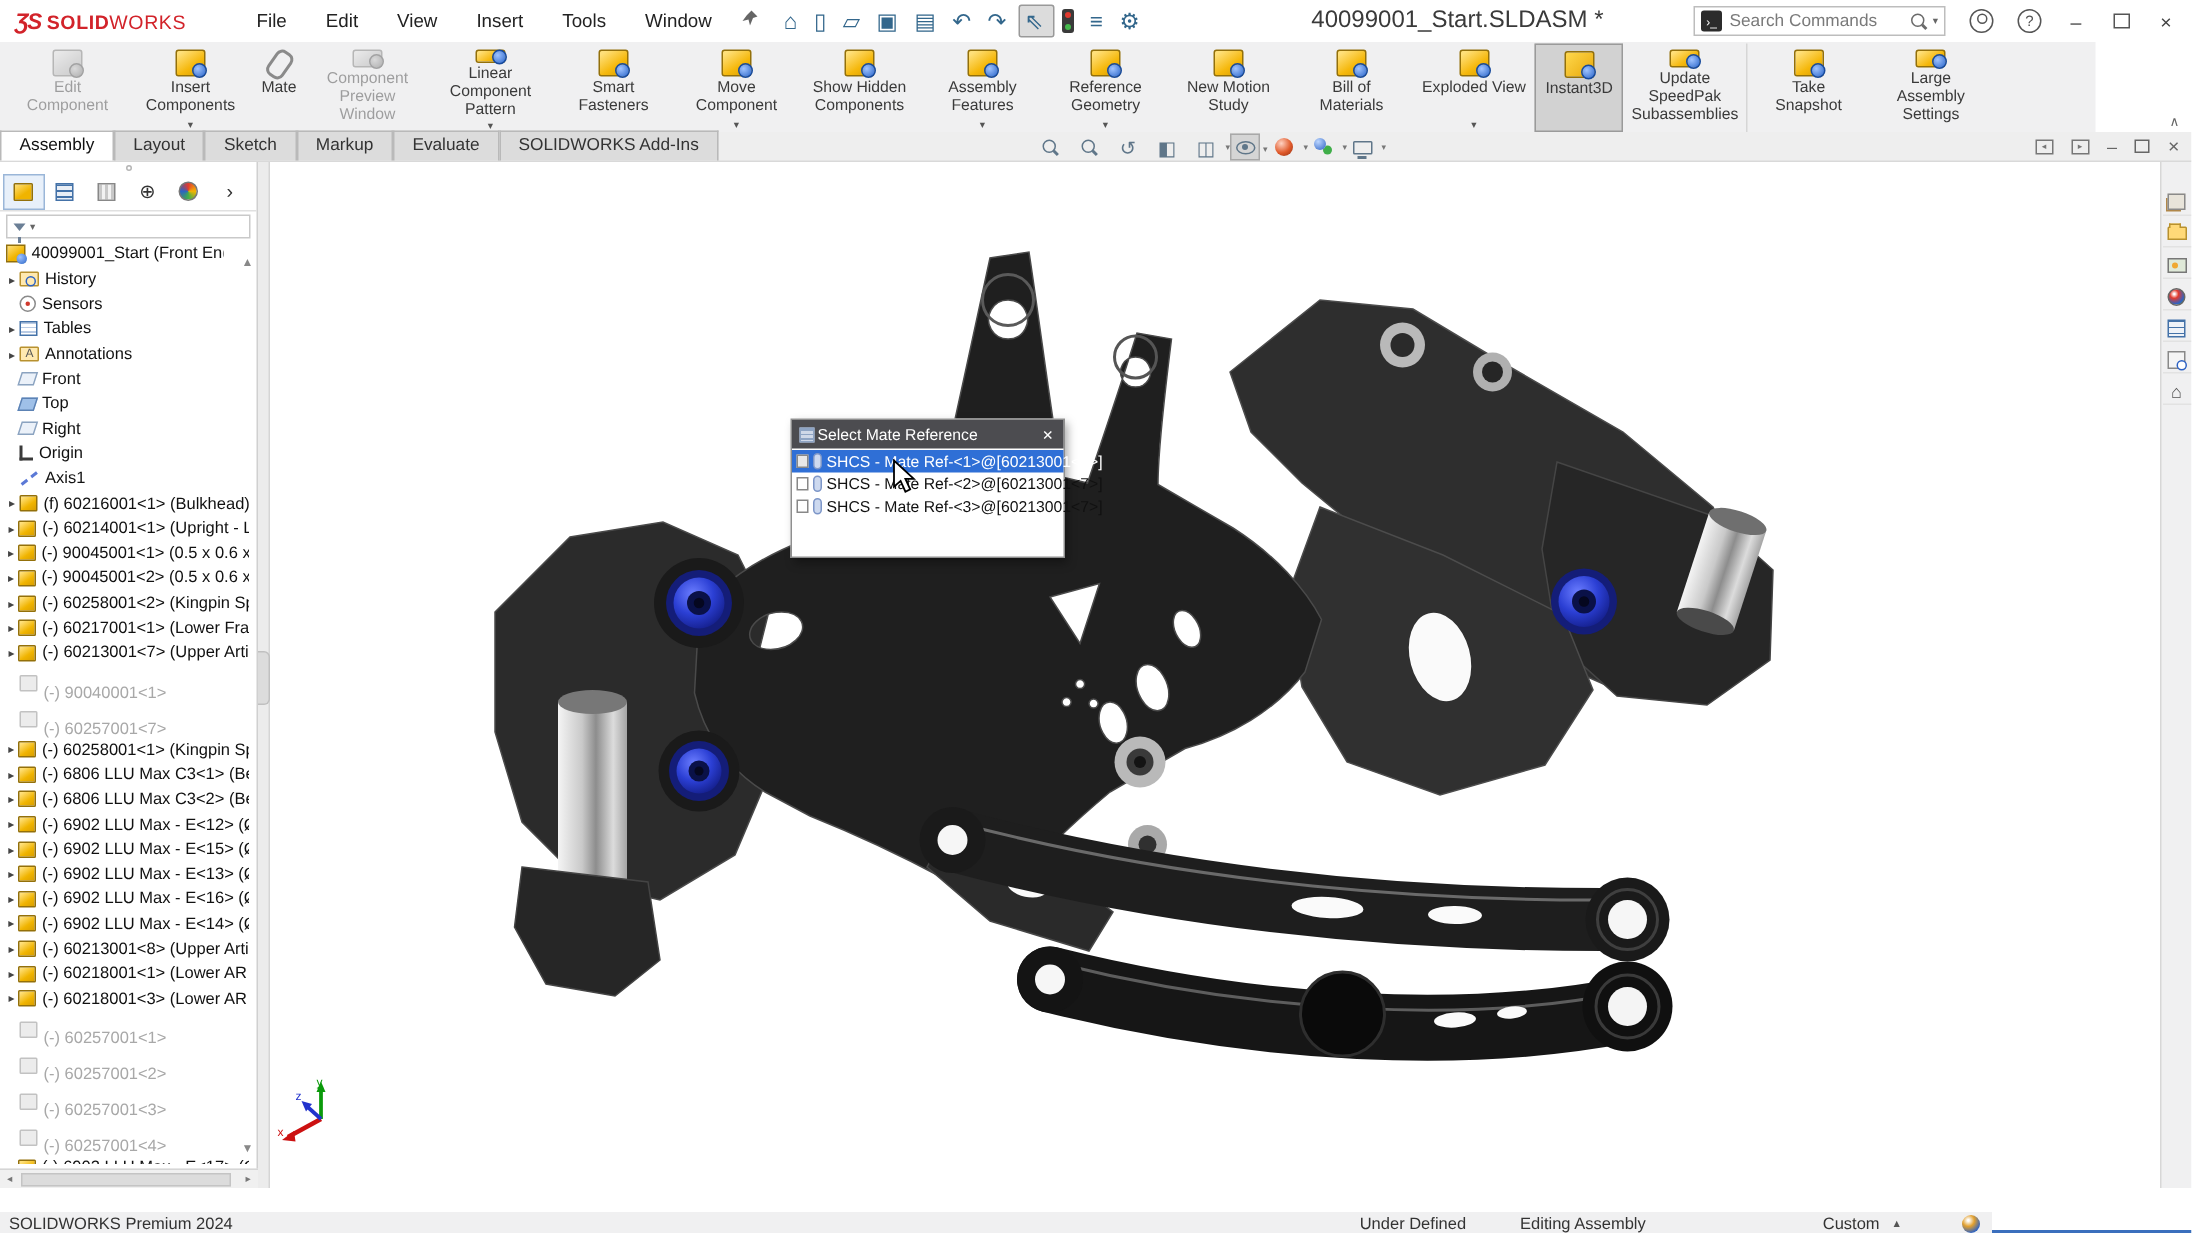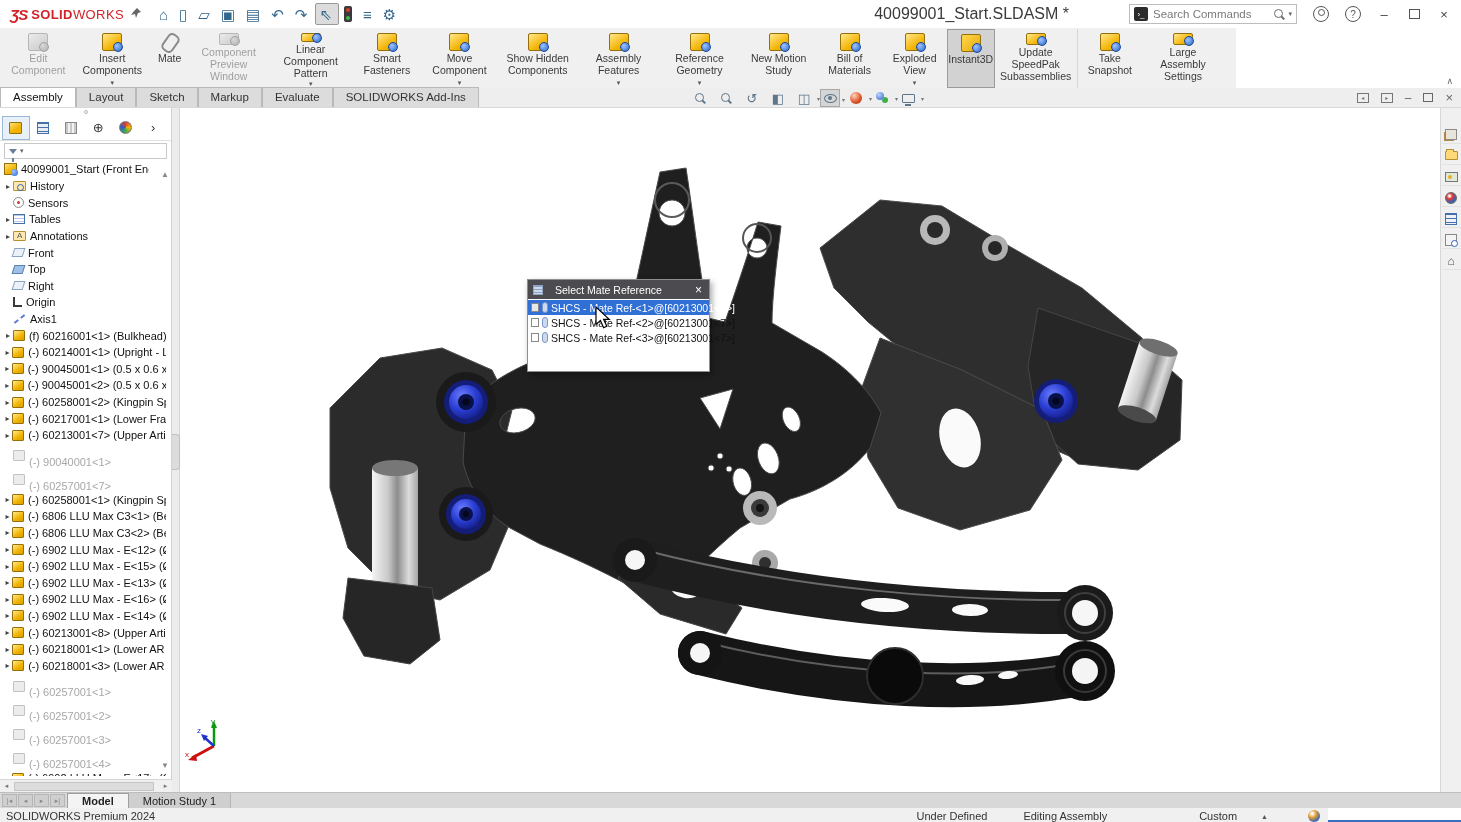--- a/index.html
+++ b/index.html
@@ -32,21 +32,21 @@
   .lens::before { content:""; position:absolute; left:1px; top:1px; width:7px; height:7px; border:1.5px solid #6b6b6b; border-radius:50%; }
   .lens::after { content:""; position:absolute; left:8px; top:9px; width:4px; height:1.5px; background:#6b6b6b; transform:rotate(45deg); }
   .searchbox .dd { font-size:7px; color:#666; margin-left:3px; }
   .tb-icons { display:flex; align-items:center; gap:16px; margin-left:16px; }
   .circle-btn { width:16px; height:16px; border:1.4px solid #555; border-radius:50%; display:flex; align-items:center; justify-content:center; font-size:10px; color:#555; }
   .user-icon::before { content:""; width:5px; height:5px; border:1.3px solid #555; border-radius:50%; margin-top:-4px; }
   .win-btn { color:#444; font-size:13px; width:14px; text-align:center; }
   .max-box { width:11px; height:10px; border:1.3px solid #555; display:inline-block; }
 
   
-  .ribbon { position:absolute; left:0; top:28px; width:1236px; height:60px; background:#f0f0f1; display:flex; align-items:stretch; padding:1px 12px 0 4px; }
+  .ribbon { position:absolute; left:0; top:28px; width:1397px; height:60px; background:#f0f0f1; display:flex; align-items:stretch; padding:1px 2px 0 4px; }
   .rbtn { display:flex; flex-direction:column; align-items:center; padding:4px 6px 0 6px; max-width:82px; min-width:36px; cursor:default; }
   .rbtn.active { background:#d2d2d2; border:1px solid #9a9a9a; }
   .rbtn.disabled { opacity:.45; filter:grayscale(1); }
   .rbtn.group-sep { border-left:1px solid #d6d6d6; }
   .ricon { width:20px; height:18px; margin-bottom:2px; background:linear-gradient(145deg,#ffe07a 10%,#f5b80c 60%,#d99e00); border:1px solid #93700a; border-radius:2px; position:relative; }
   .ricon::after { content:""; position:absolute; right:-2px; bottom:-2px; width:8px; height:8px; border-radius:50%; background:radial-gradient(circle at 35% 35%, #9fc3ff, #2a65c8); border:1px solid #174a9c; }
   .rbtn[data-icon="mate-icon"] .ricon { background:none; border:none; }
   .rbtn[data-icon="mate-icon"] .ricon::after { display:none; }
   .rbtn[data-icon="mate-icon"] .ricon::before { content:""; position:absolute; left:4px; top:0px; width:9px; height:16px; border:2px solid #8a8a8a; border-radius:5px; transform:rotate(35deg); }
   .rbtn[data-icon="instant3d-icon"] .ricon { background:linear-gradient(135deg,#ffd84d,#e8a80a); }
@@ -134,21 +134,21 @@
   
   .splitter { position:absolute; left:172px; top:0; width:8px; height:684px; background:#ececec; border-right:1px solid #d5d5d5; }
   .split-grip { position:absolute; left:0; top:326px; width:8px; height:36px; background:#dcdcdc; border:1px solid #c0c0c0; border-left:none; border-radius:0 4px 4px 0; }
 
   
   .gfx { position:absolute; left:180px; top:0; width:1260px; height:684px; background:#fff; overflow:hidden; }
   .gfx svg.model { position:absolute; left:0; top:0; }
 
   
   .dialog { position:absolute; left:347px; top:171px; width:183px; height:93px; background:#fff; border:1px solid #8f8f8f; box-shadow:2px 3px 6px rgba(0,0,0,.35); }
-  .dlg-title { height:19px; background:#4c4c50; color:#fff; display:flex; align-items:center; padding:0 5px; gap:12px; }
+  .dlg-title { height:19px; background:#4c4c50; color:#fff; display:flex; align-items:center; padding:0 5px; gap:2px; }
   .dlg-icon { width:10px; height:10px; background:#cfd8e8; border:1px solid #8ea4c4; background-image:repeating-linear-gradient(#8ea4c4 0 1px, transparent 1px 3px); }
   .dlg-title .t { font-size:10.5px; flex:1; white-space:nowrap; }
   .dlg-close { font-size:12px; color:#fff; padding:0 2px; }
   .dlg-list { padding-top:1px; }
   .dlg-row { display:flex; align-items:center; height:15px; padding-left:3px; gap:3px; font-size:10.5px; color:#111; white-space:nowrap; }
   .dlg-row.selected { background:#2f6fd6; color:#fff; }
   .dlg-chk { width:8px; height:9px; background:#fff; border:1px solid #888; flex:none; }
   .dlg-row.selected .dlg-chk { background:#e8e8e8; }
   .dlg-clip { width:6px; height:11px; border:1.5px solid #7d96c8; border-radius:4px; background:#cdd9ef; flex:none; }
 
@@ -177,33 +177,41 @@
   .nav-btns { display:flex; align-items:center; padding:0 2px; gap:1px; }
   .nav-btn { width:15px; height:13px; background:#cfcfcf; border:1px solid #b5b5b5; color:#8a8a8a; font-size:7px; display:flex; align-items:center; justify-content:center; }
   .dtab { display:flex; align-items:center; padding:0 14px; font-size:11px; color:#222; background:#cfcfcf; border-right:1px solid #b5b5b5; }
   .dtab.active { background:#f4f4f4; font-weight:bold; border:1px solid #9f9f9f; border-bottom:none; }
 
   
   .statusbar { position:absolute; left:0; top:808px; width:1328px; height:14px; background:#f0f0f1; display:flex; align-items:flex-end; font-size:11px; color:#333; }
   .sb-left { margin-left:6px; }
   .sb-state { margin-left:auto; margin-right:0; }
   .sb-mode { margin-left:36px; }
-  .sb-config { margin-left:92px; display:flex; align-items:center; gap:24px; }
+  .sb-config { margin-left:118px; display:flex; align-items:center; gap:8px; }
   .sb-config .up { font-size:7px; color:#555; }
   .sb-icon { width:12px; height:12px; border-radius:50%; background:radial-gradient(circle at 35% 30%, #fff 5%, #e2a02e 35%, #2d62c4 75%, #3fae49); margin:0 8px 0 40px; }
 </style>
 </head>
 <body>
 
 <div class="app">
 
   <div class="titlebar">
     <div class="logo">
       <span class="logo-glyph">ƷS</span>
       <span class="logo-text"><b>SOLID</b><span>WORKS</span></span>
+    </div>
+    <div class="menubar">
+      <span class="menu-item">File</span>
+        <span class="menu-item">Edit</span>
+        <span class="menu-item">View</span>
+        <span class="menu-item">Insert</span>
+        <span class="menu-item">Tools</span>
+        <span class="menu-item">Window</span>
     </div>
     <span class="pin-icon">
       <svg width="12" height="12" viewBox="0 0 12 12">
           <path d="M7 1 L11 5 L8 6 L6 11 L5 7 L1 8 L4 4 Z" fill="#666"></path>
         </svg>
     </span>
     <div class="qa">
 
         <span class="qa-btn" data-icon="home-icon">
           <span class="glyph">⌂</span>
@@ -922,32 +930,20 @@
         </span>
 
         <span class="tp-btn" data-icon="resources-home-icon">
           <span class="tpshape"></span>
           <span class="glyph">⌂</span>
         </span>
 
     </div>
   </div>
 
-  <div class="doctabs">
-    <div class="nav-btns">
-      <span class="nav-btn">|◂</span>
-        <span class="nav-btn">◂</span>
-        <span class="nav-btn">▸</span>
-        <span class="nav-btn">▸|</span>
-    </div>
-    <div style="display:flex">
-      <span class="dtab active">Model</span>
-        <span class="dtab">Motion Study 1</span>
-    </div>
-  </div>
 
   <div class="statusbar">
     <span class="sb-left">SOLIDWORKS Premium 2024</span>
     <span class="sb-state">Under Defined</span>
     <span class="sb-mode">Editing Assembly</span>
     <span class="sb-config">
       <span>Custom</span>
       <span class="up">▲</span>
     </span>
     <span class="sb-icon"></span>

